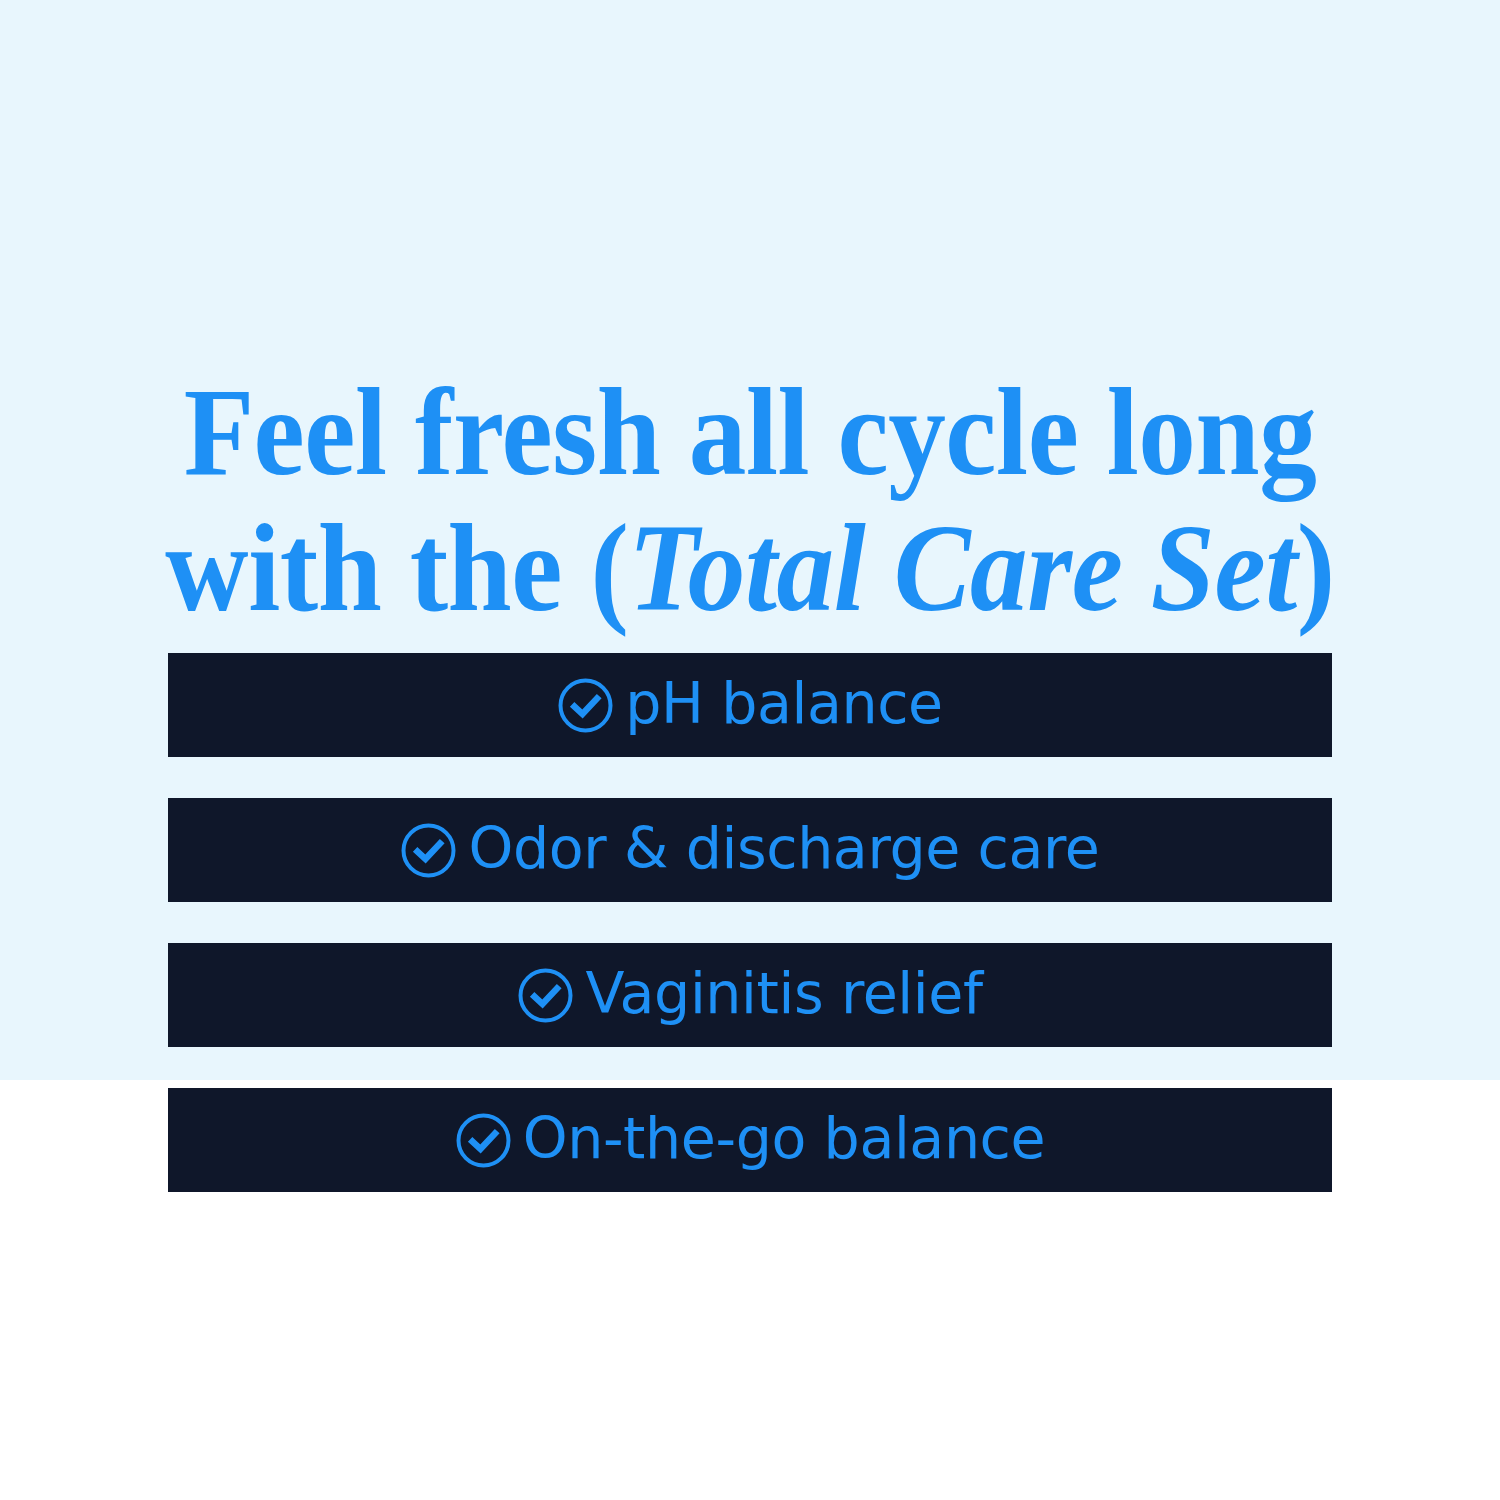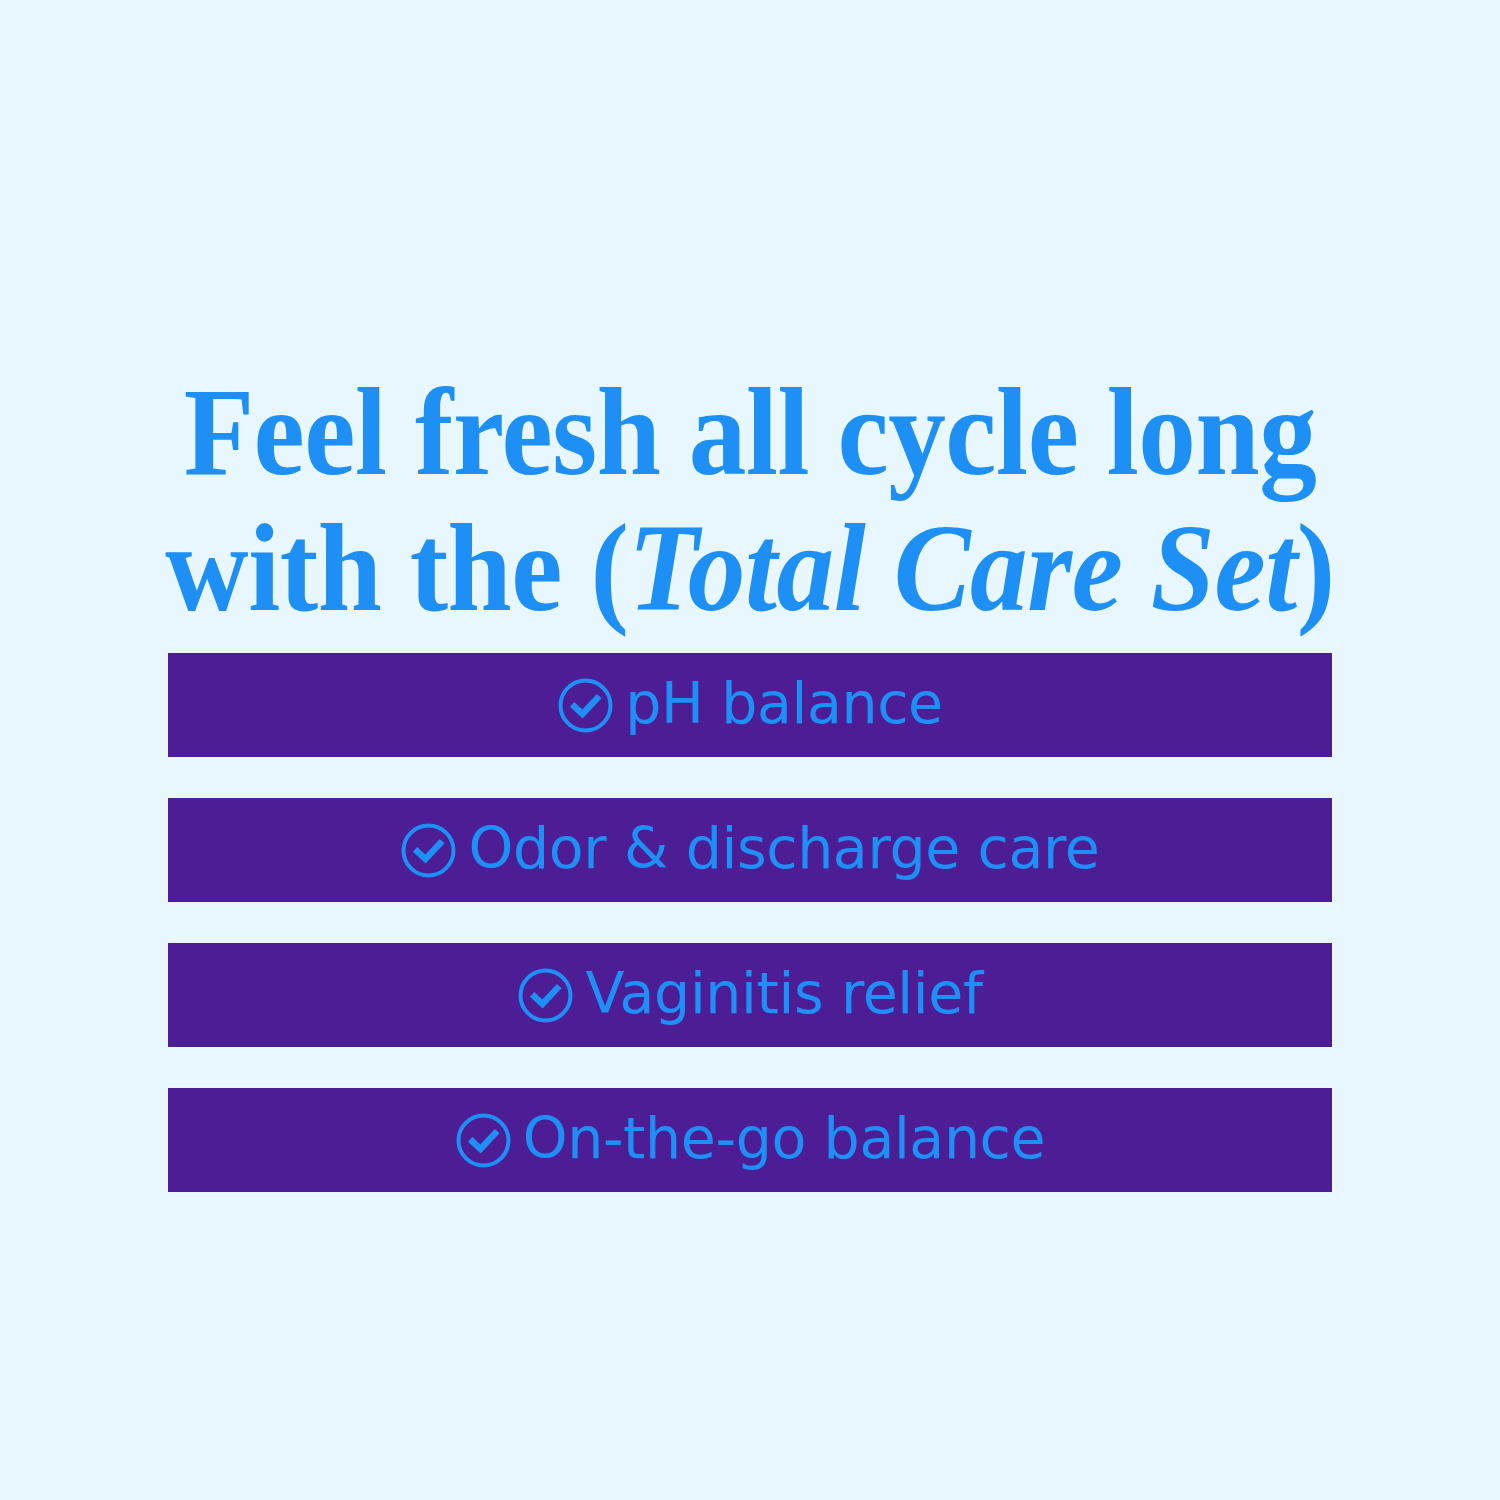--- a/index.html
+++ b/index.html
@@ -13,21 +13,21 @@
     height: 1500px;
     overflow: hidden;
     font-family: "Liberation Sans", sans-serif;
     -webkit-font-smoothing: antialiased;
   }
 
   .poster {
     position: relative;
     box-sizing: border-box;
     width: 1500px;
-    height: 1500px;
+    height: 1080px;
     background: #e8f6fd;
     display: flex;
     flex-direction: column;
     align-items: center;
   }
 
   
   .headline {
     position: absolute;
     top: 282px;
@@ -67,21 +67,21 @@
     width: 1164px;
     display: flex;
     flex-direction: column;
     gap: 41px;
   }
 
   .feature-row {
     box-sizing: border-box;
     width: 1164px;
     height: 104px;
-    background: #4c1d95;
+    background: #0f172a;
     display: flex;
     align-items: center;
     justify-content: center;
     gap: 11px;
   }
 
   .check-icon {
     display: block;
     width: 57px;
     height: 57px;

